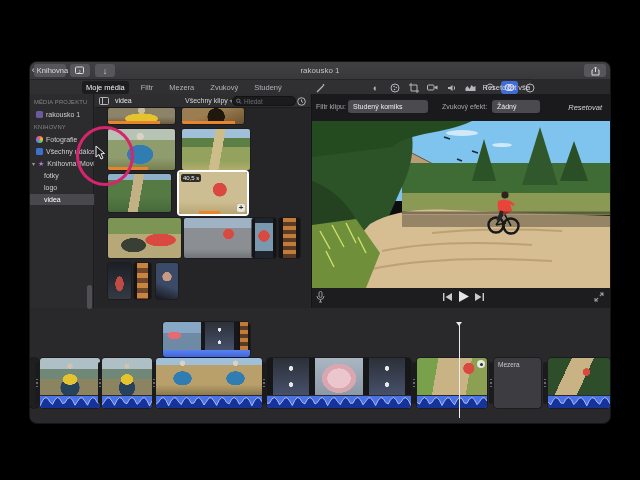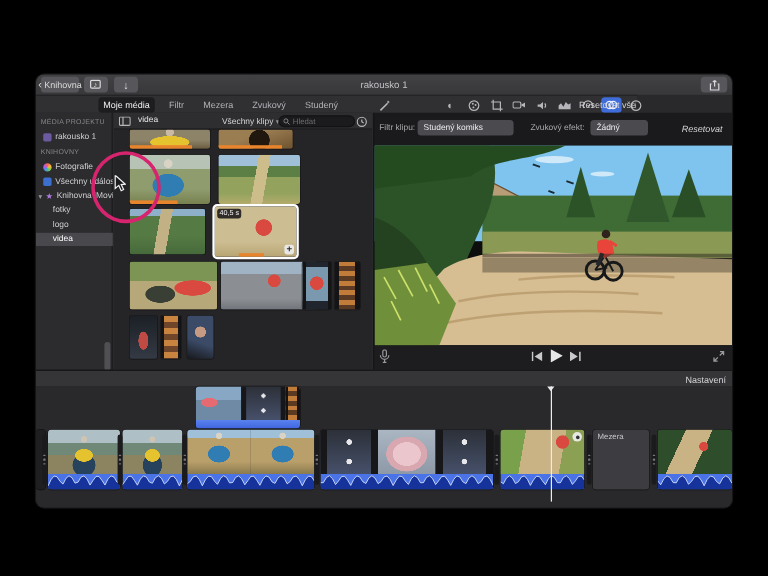--- a/index.html
+++ b/index.html
@@ -333,24 +333,20 @@
             <rect x="7.6" y="0" width="1.4" height="8" fill="#c9c9cd"></rect>
           </svg>
     </div>
     <div class="tbtn" style="right:6px;top:4px;">
       <svg width="10" height="10" viewBox="0 0 10 10">
             <path d="M6 1h3v3M9 1L5.8 4.2M4 9H1V6M1 9l3.2-3.2" fill="none" stroke="#9a9a9e" stroke-width="1.1"></path>
           </svg>
     </div>
   </div>
 
-  <div class="abs" id="tlbar">
-
-    <span class="small-label" style="position:absolute;right:5px;top:3px;">Nastavení</span>
-  </div>
 
   <div class="abs" id="timeline">
 
     <div class="clip" style="left:133px;top:0px;width:87px;height:35px;">
       <div class="thumbs">
             <div class="seg sc-ov-left"></div>
             <div class="seg sc-phone"></div>
             <div class="seg sc-port-frames" style="max-width:12px;"></div>
           </div>
       <div class="bluestrip"></div>

